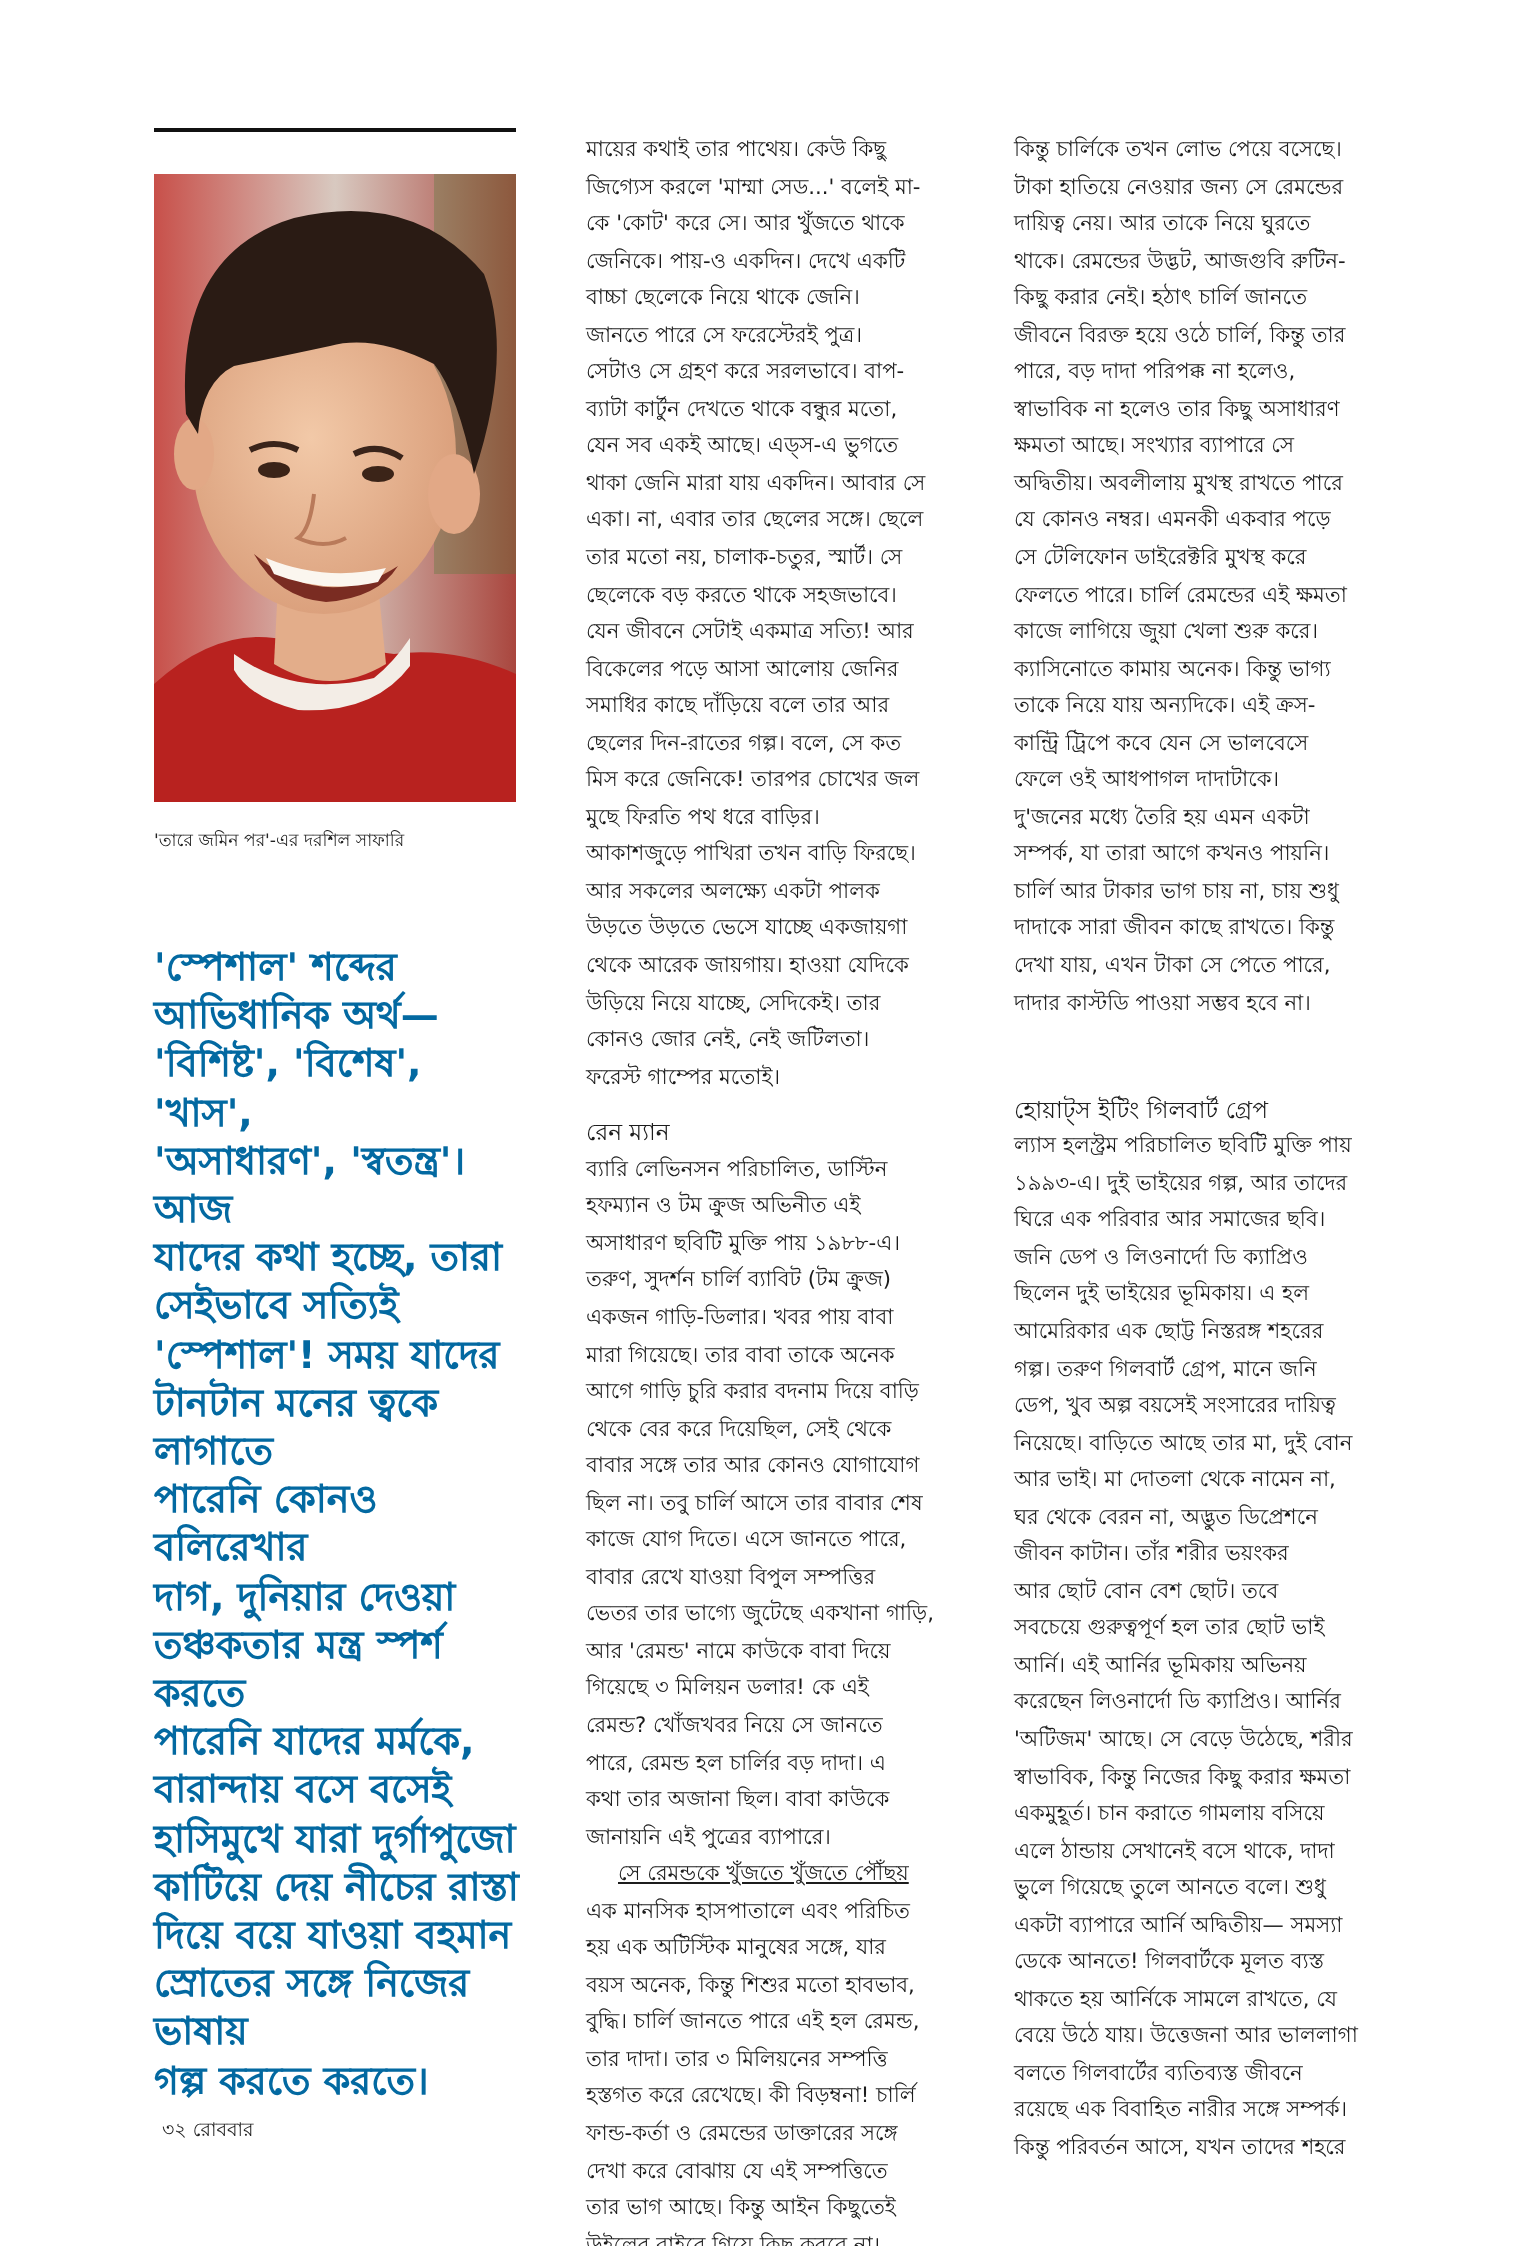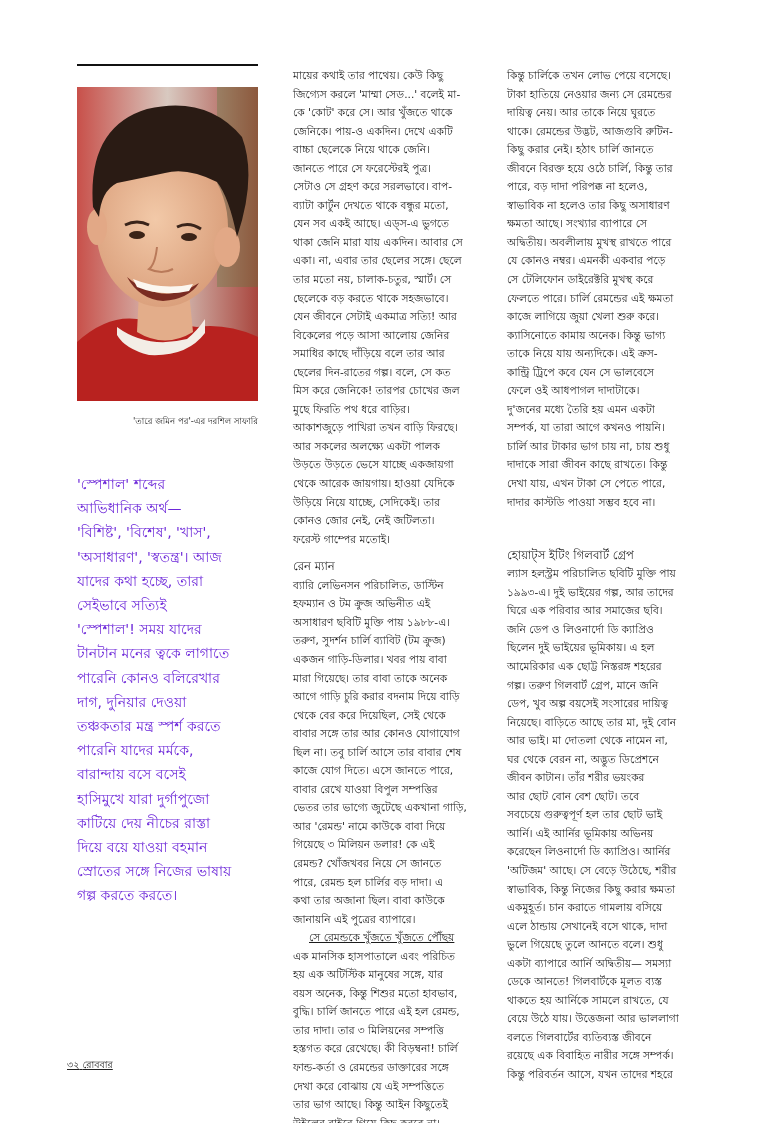--- a/index.html
+++ b/index.html
@@ -3,33 +3,33 @@
   <meta charset="utf-8">
   <style>
     html, body { margin: 0; padding: 0; background: #ffffff; }
     body { width: 770px; height: 1123px; position: relative; overflow: hidden;
            font-family: "DejaVu Sans", sans-serif; color: #1a1a1a; }
     .page { position: absolute; inset: 0; }
     .top-rule { position: absolute; left: 77px; top: 64px; width: 181px; height: 2px; background: #111; }
     .photo { position: absolute; left: 77px; top: 87px; width: 181px; height: 314px;
              overflow: hidden; background: #b63a33; }
     .photo svg { display: block; width: 100%; height: 100%; }
-    .caption { position: absolute; left: 77px; top: 415px; width: 181px; text-align: right;
+    .caption { position: absolute; left: 77px; top: 415px; width: 181px; text-align: left;
                font-size: 8.6px; line-height: 12px; color: #222; }
     .pullquote { position: absolute; left: 77px; top: 472px; width: 186px;
-                 font-size: 14px; line-height: 24.2px; font-weight: normal; color: #6d28d9; }
+                 font-size: 19px; line-height: 24.2px; font-weight: bold; color: #0369a1; }
     .pullquote p { margin: 0; }
     .col { position: absolute; top: 66px; font-size: 10.6px; line-height: 18.55px; color: #1c1c1c; }
     .col p { margin: 0; white-space: nowrap; }
     .col .indent { padding-left: 16px; text-decoration: underline; }
     .col .subhead { font-size: 11.6px; margin-top: 9px; }
     .col .gap { height: 18.55px; }
     .col-2 { left: 293px; width: 195px; }
     .col-3 { left: 507px; width: 200px; }
-    .footer { position: absolute; left: 67px; top: 1058px; font-size: 9.5px; color: #222; text-decoration: underline; }
+    .footer { position: absolute; left: 81px; top: 1058px; font-size: 9.5px; color: #222; }
   </style>
 </head>
 <body>
 
 <div class="page">
 
   <div class="top-rule"></div>
 
   <div class="photo">
     <svg viewBox="0 0 181 314" preserveAspectRatio="none">

